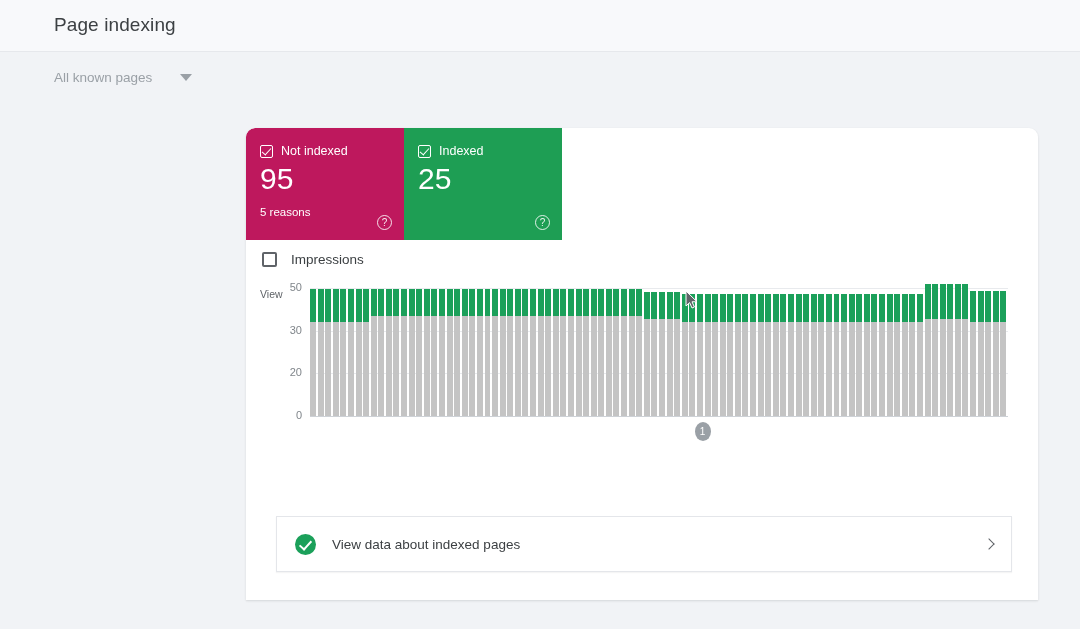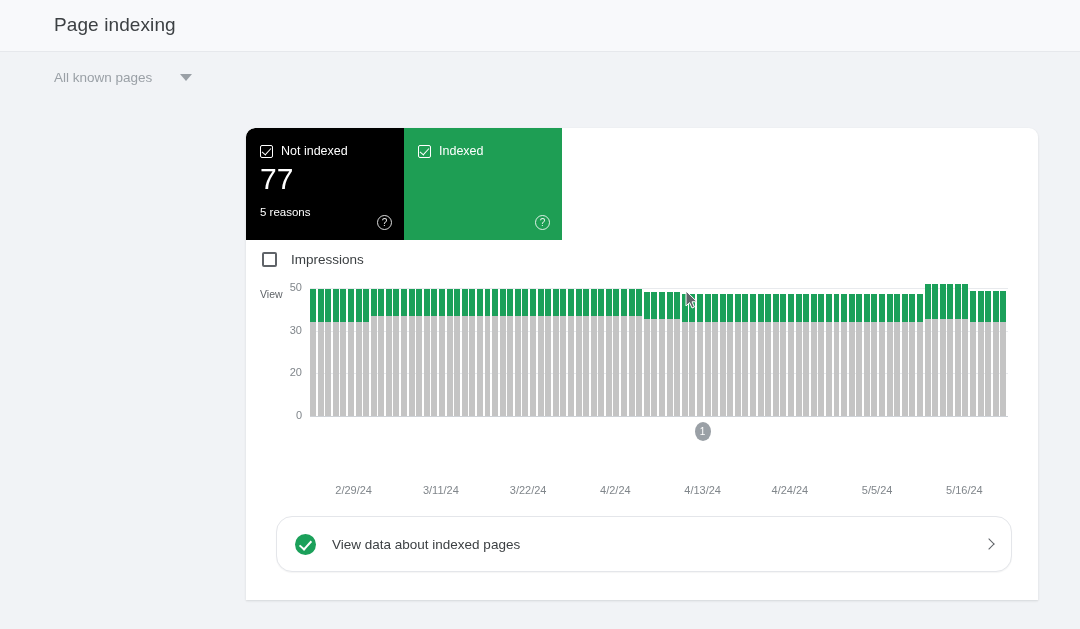--- a/index.html
+++ b/index.html
@@ -37,21 +37,21 @@
     box-shadow: 0 1px 2px rgba(60,64,67,.10), 0 1px 3px rgba(60,64,67,.06);
     overflow: hidden;
   }
 
   
   .tiles { position: absolute; left: 0; top: 0; display: flex; }
   .tile {
     width: 158px; height: 112px; position: relative;
     padding: 16px 14px 0 14px; color: #fff;
   }
-  .tile.notindexed { background: #000000; border-top-left-radius: 9px; }
+  .tile.notindexed { background: #be185d; border-top-left-radius: 9px; }
   .tile.indexed { background: #1e9e54; }
   .tile-head { display: flex; align-items: center; gap: 8px; }
   .cb {
     width: 13px; height: 13px; border: 1.5px solid #ffffff; border-radius: 2px;
     position: relative; flex: 0 0 auto;
   }
   .cb::after {
     content: ""; position: absolute; left: 3px; top: 0px;
     width: 4px; height: 8px; border: solid #ffffff;
     border-width: 0 1.6px 1.6px 0; transform: rotate(42deg);
@@ -89,21 +89,21 @@
   .xlabel { position: absolute; font-size: 11px; color: #80868b; transform: translateX(-50%); white-space: nowrap; }
   .annot {
     position: absolute; width: 16px; height: 19px; border-radius: 50%;
     background: #9aa0a6; color: #fff; font-size: 10px; text-align: center;
     line-height: 19px; transform: translateX(-50%);
   }
 
   
   .cta {
     position: absolute; left: 30px; top: 388px; width: 736px; height: 56px;
-    background: #fff; border: 1px solid #e4e6ea; border-radius: 16px;
+    background: #fff; border: 1px solid #e4e6ea; border-radius: 0;
     display: flex; align-items: center; padding: 0 18px;
     box-shadow: 0 1px 1px rgba(60,64,67,.05);
   }
   .cta-icon {
     width: 21px; height: 21px; border-radius: 50%; background: #1ba05a;
     position: relative; flex: 0 0 auto;
   }
   .cta-icon::after {
     content: ""; position: absolute; left: 7px; top: 4px;
     width: 5px; height: 10px; border: solid #fff; border-width: 0 2px 2px 0;
@@ -140,29 +140,30 @@
   </div>
 
   <div class="card">
 
     <div class="tiles">
       <div class="tile notindexed">
         <div class="tile-head">
           <span class="cb"></span>
           <span class="tile-label">Not indexed</span>
         </div>
-        <div class="tile-value">77</div>
+        <div class="tile-value">95</div>
         <div class="tile-sub">5 reasons</div>
         <div class="help">?</div>
       </div>
       <div class="tile indexed">
         <div class="tile-head">
           <span class="cb"></span>
           <span class="tile-label">Indexed</span>
         </div>
+        <div class="tile-value">25</div>
         <div class="help">?</div>
       </div>
     </div>
 
     <div class="impressions">
       <span class="cb-empty"></span>
       <span class="impressions-label">Impressions</span>
     </div>
 
     <div class="chart">
@@ -542,30 +543,20 @@
           </div>
           <div class="bar" style="left: 682.826px; width: 5.98696px;">
             <div class="seg-gray" style="height: 93.8667px;"></div>
             <div class="seg-green" style="height: 31.2889px; bottom: 93.8667px;"></div>
           </div>
           <div class="bar" style="left: 690.413px; width: 5.98696px;">
             <div class="seg-gray" style="height: 93.8667px;"></div>
             <div class="seg-green" style="height: 31.2889px; bottom: 93.8667px;"></div>
           </div>
         </div>
-      <div class="xlabels" id="xlabels">
-          <div class="xlabel" style="left: 107.625px;">2/29/24</div>
-          <div class="xlabel" style="left: 194.875px;">3/11/24</div>
-          <div class="xlabel" style="left: 282.125px;">3/22/24</div>
-          <div class="xlabel" style="left: 369.375px;">4/2/24</div>
-          <div class="xlabel" style="left: 456.625px;">4/13/24</div>
-          <div class="xlabel" style="left: 543.875px;">4/24/24</div>
-          <div class="xlabel" style="left: 631.125px;">5/5/24</div>
-          <div class="xlabel" style="left: 718.375px;">5/16/24</div>
-        </div>
       <div class="annot" id="annot" style="left: 456.625px; top: 134px;">1</div>
     </div>
 
     <div class="cta">
       <span class="cta-icon"></span>
       <span class="cta-text">View data about indexed pages</span>
       <span class="chev"></span>
     </div>
   </div>
 

